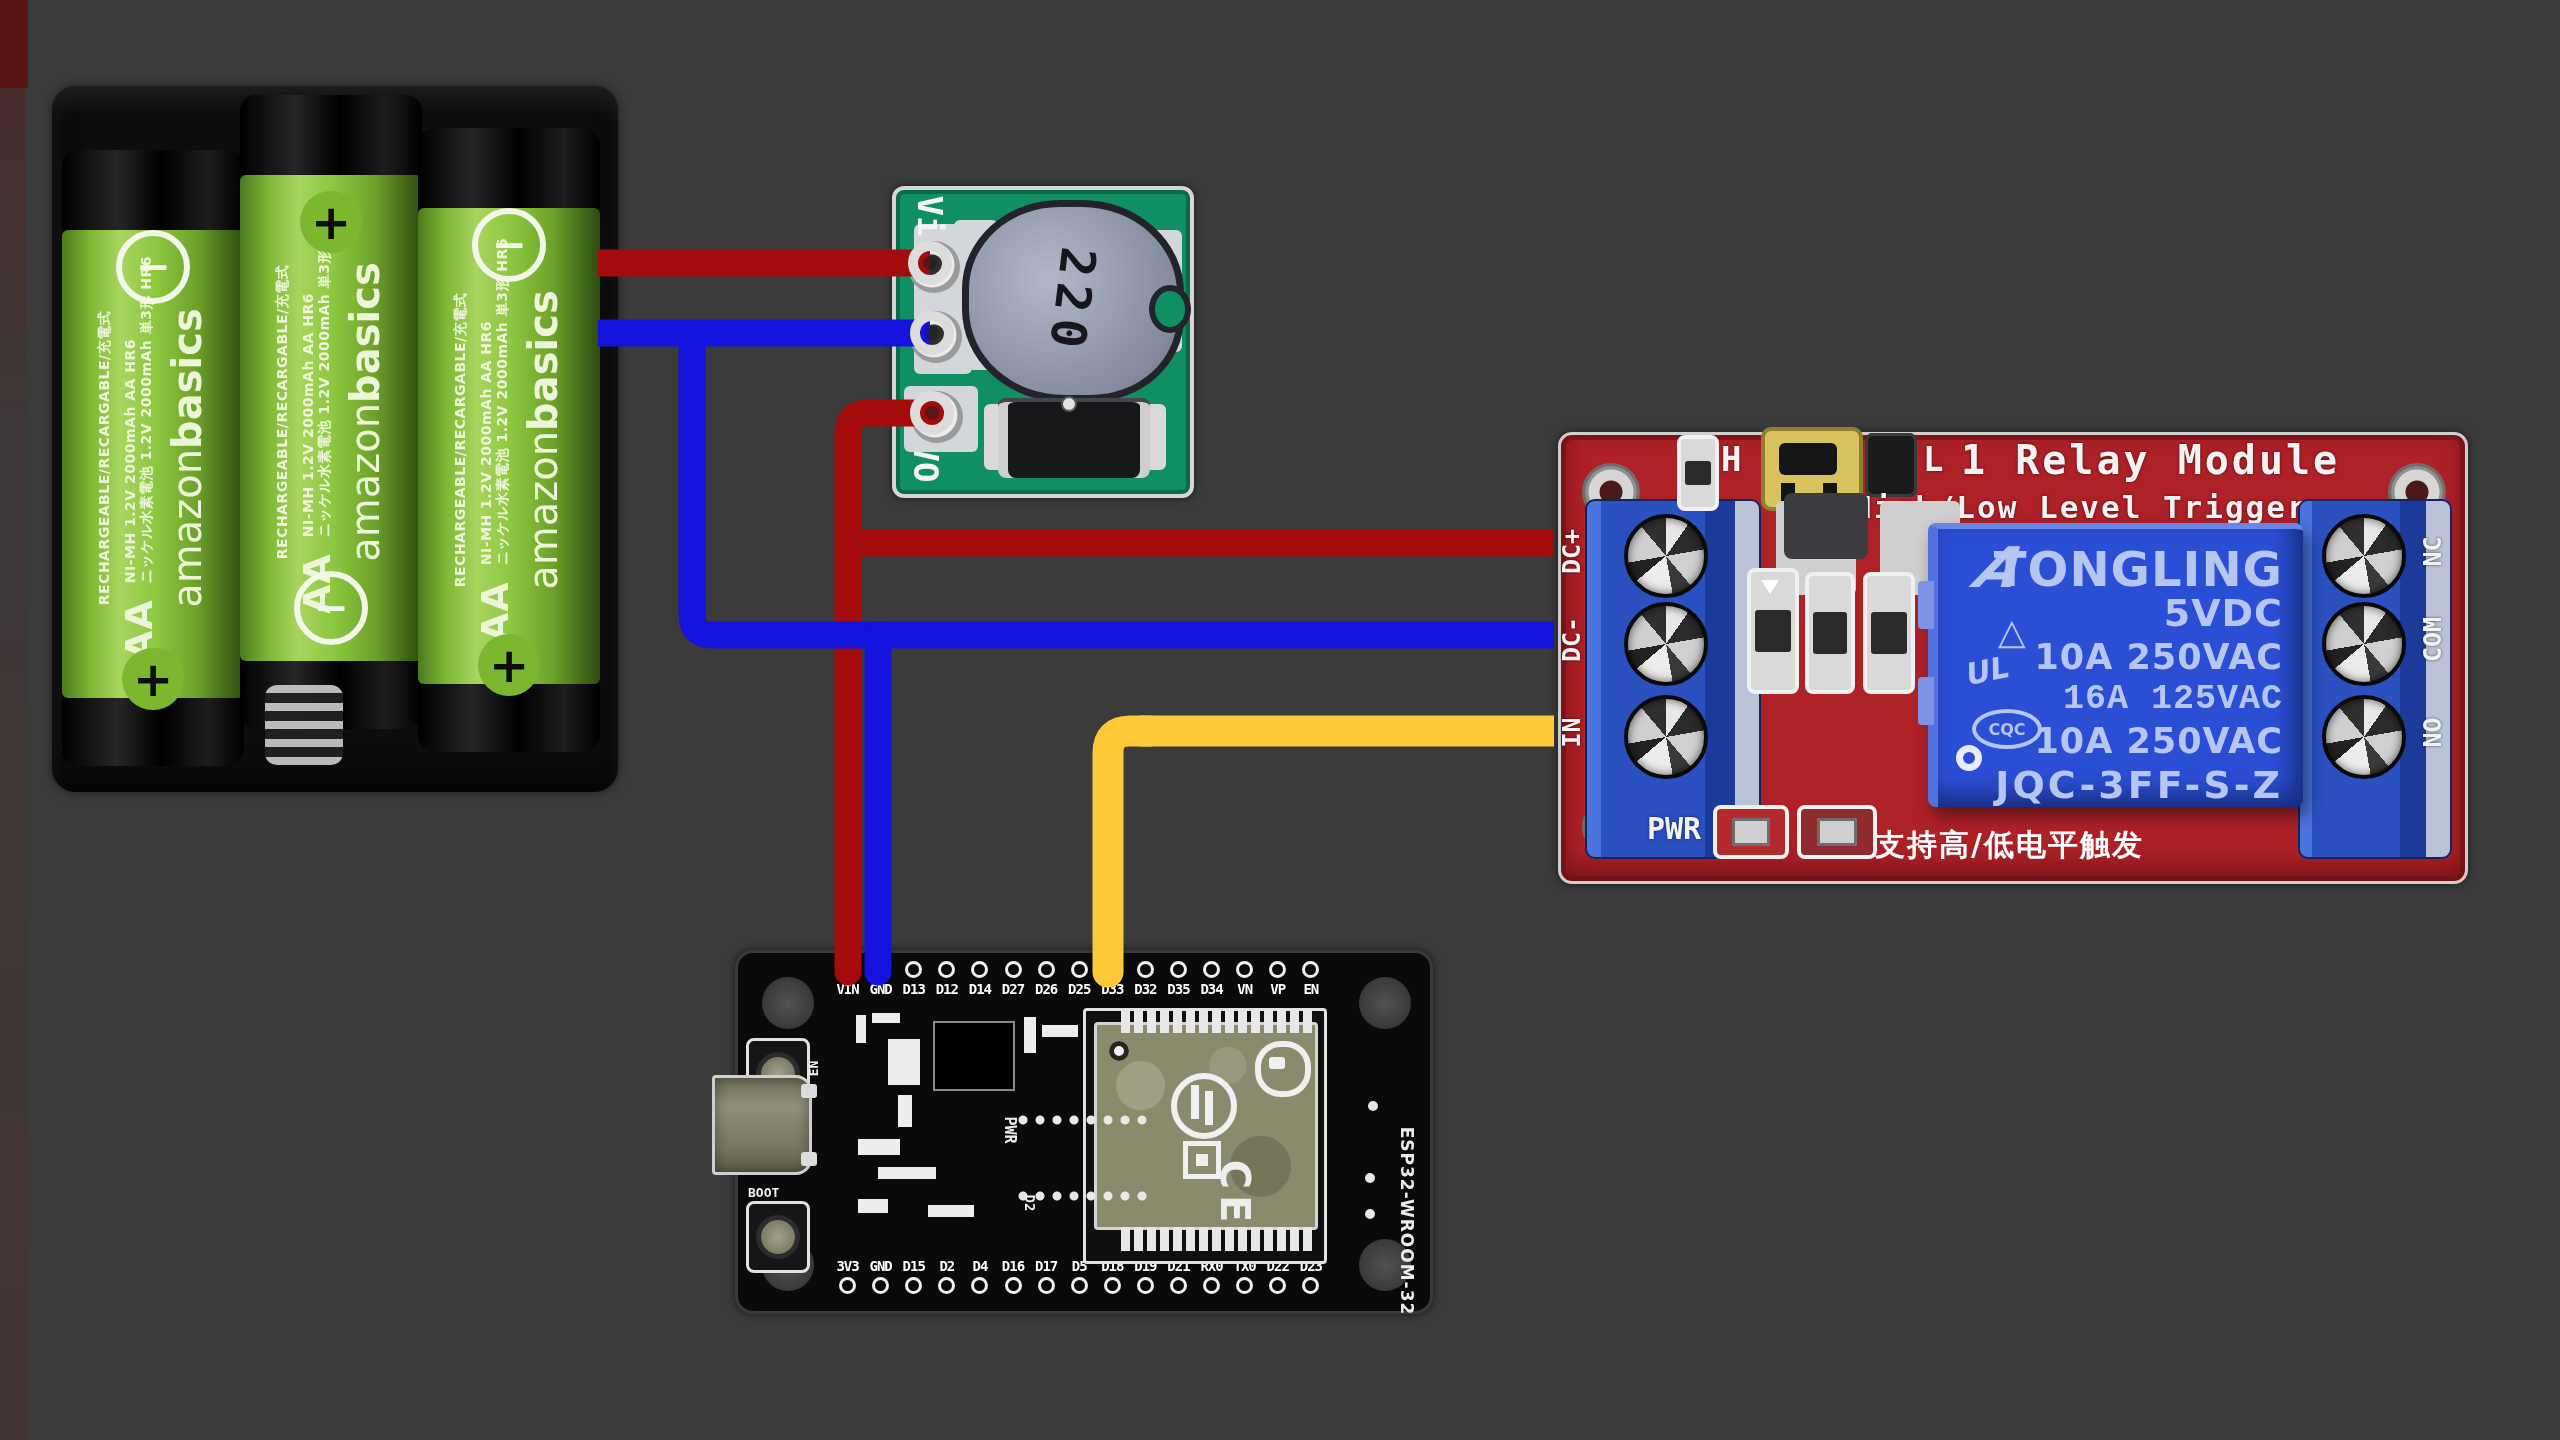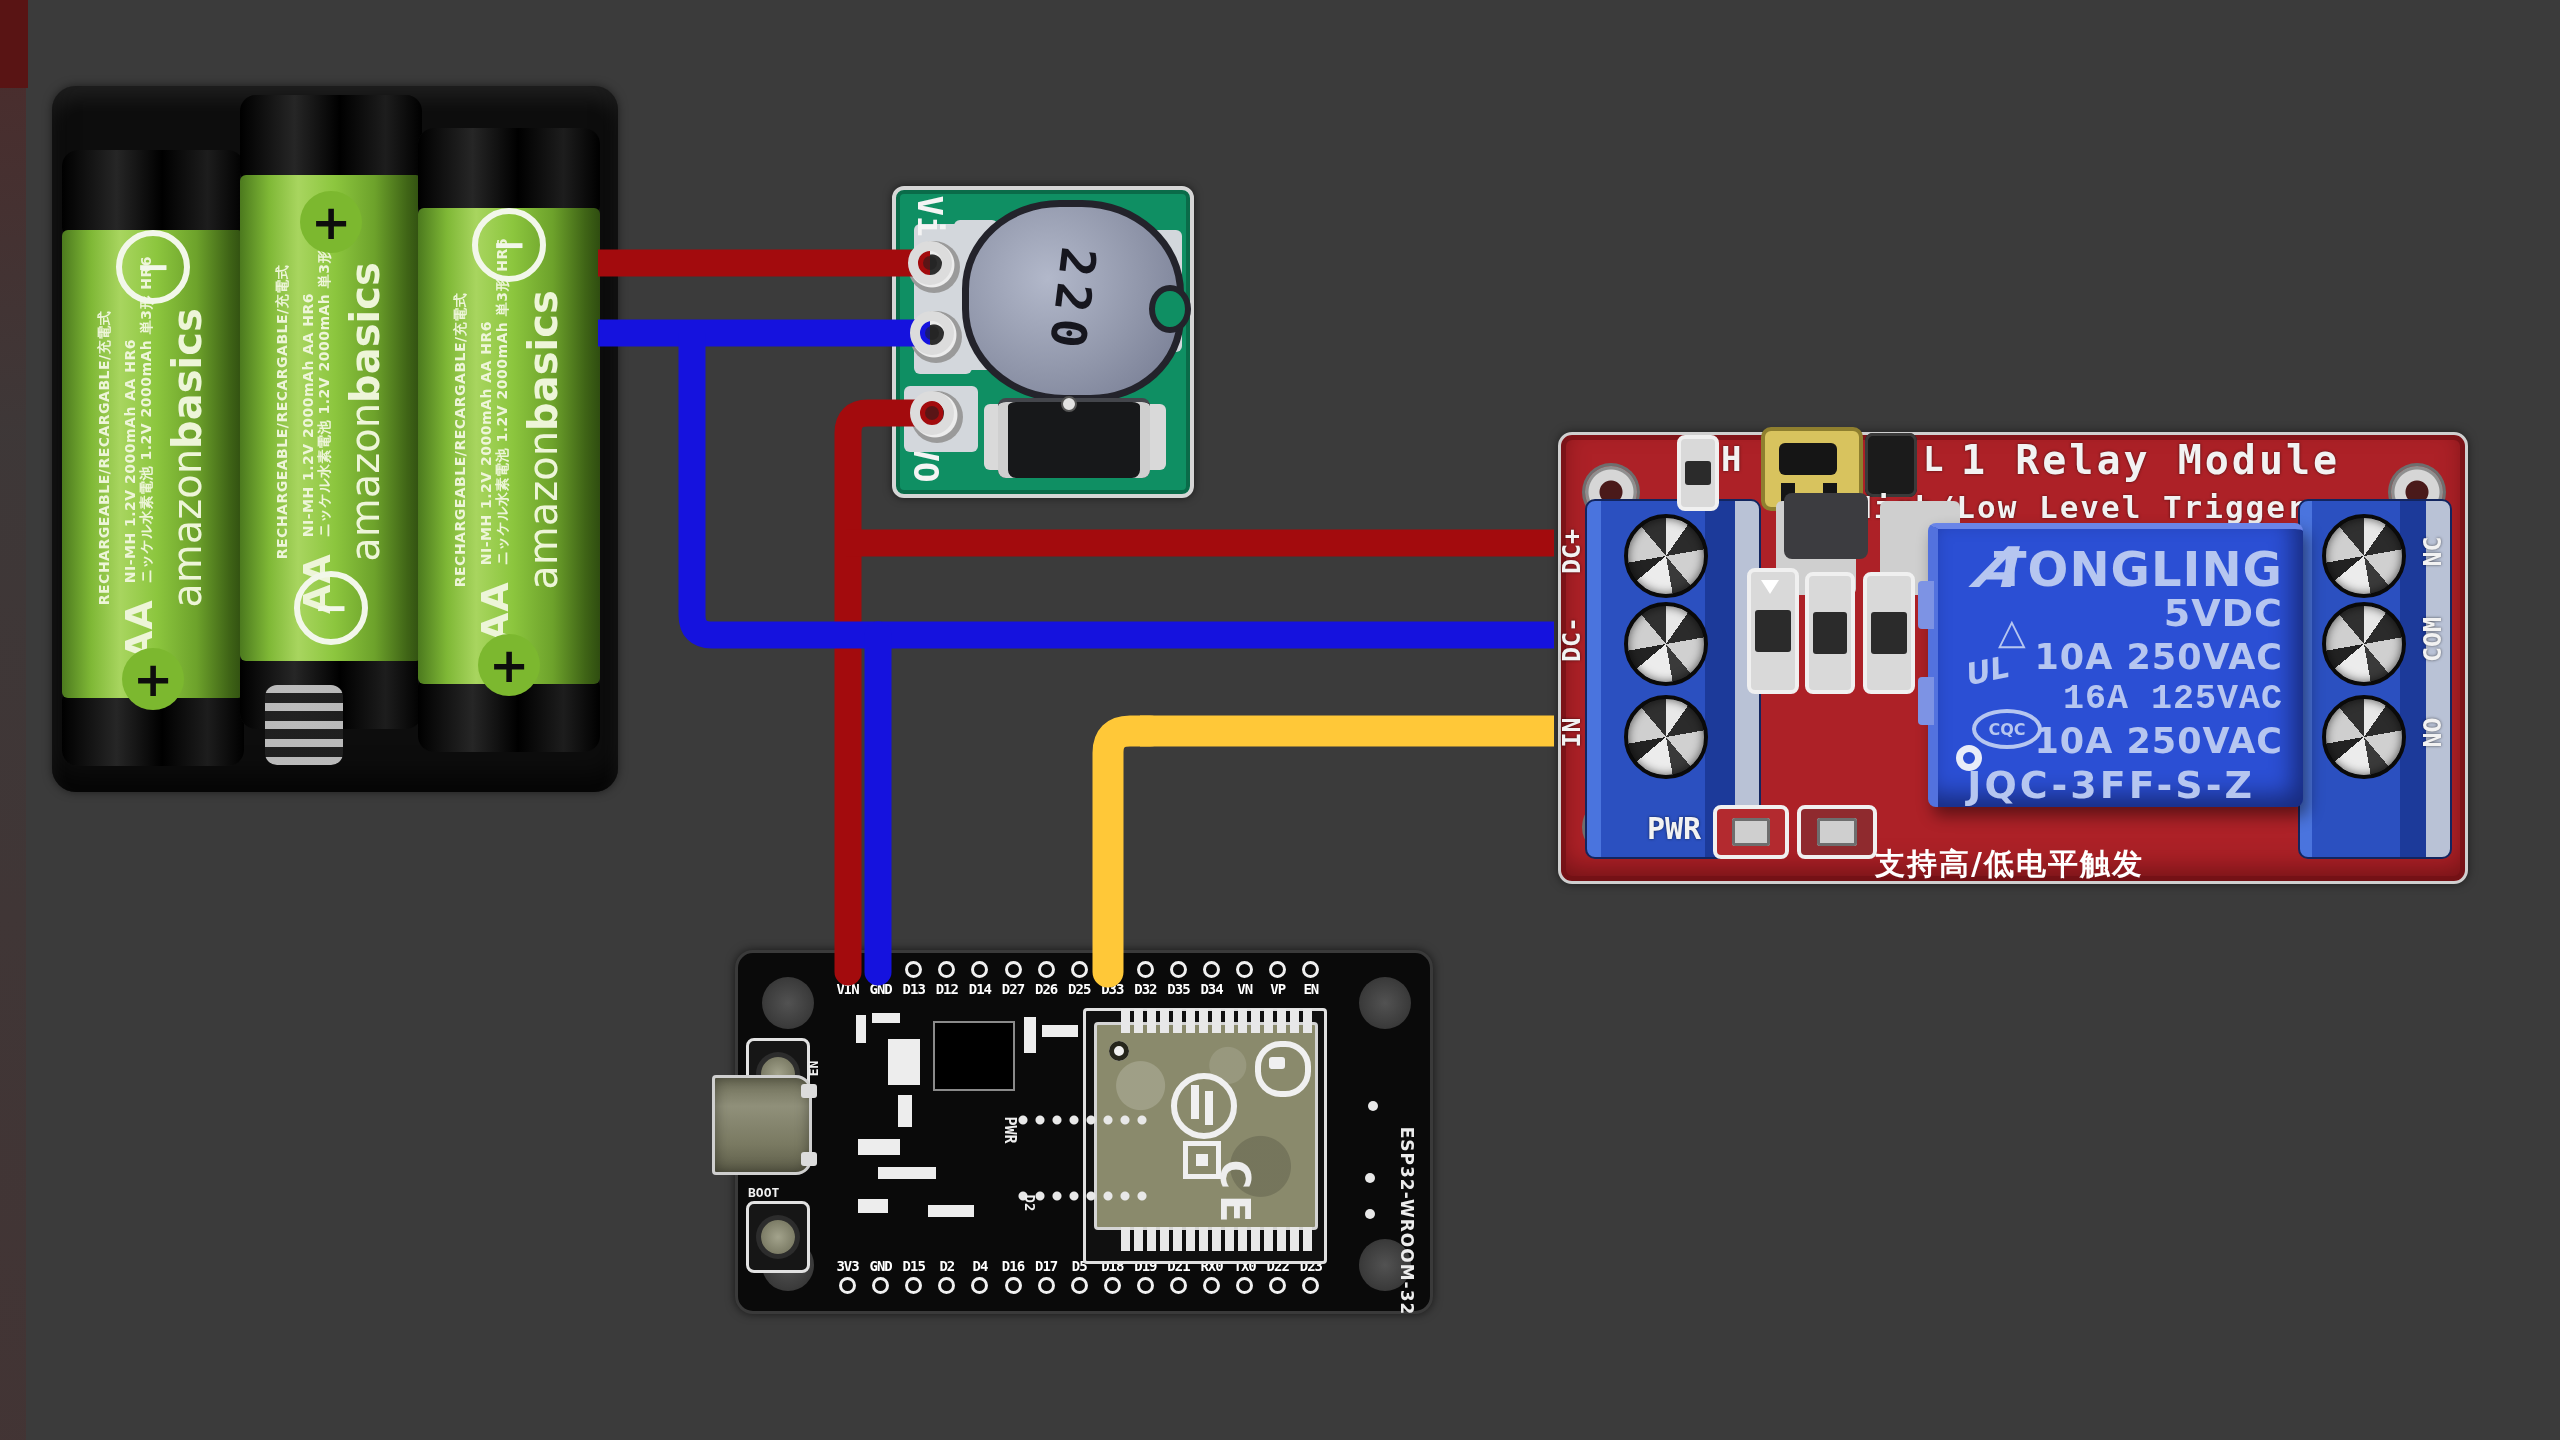--- a/index.html
+++ b/index.html
@@ -266,31 +266,31 @@
     <div class="cube-dot"></div>
     <div class="tl-logo">A</div>
     <div class="tl-tri">△</div>
     <div class="ul-mark">UL</div>
     <div class="cqc-mark">CQC</div>
     <div class="rl" style="top:12px;font-size:48px;">TONGLING</div>
     <div class="rl" style="top:62px;font-size:38px;">5VDC</div>
     <div class="rl" style="top:108px;font-size:35px;">10A 250VAC</div>
     <div class="rl" style="top:150px;font-size:35px;font-family:Liberation Mono, monospace;">16A 125VAC</div>
     <div class="rl" style="top:192px;font-size:35px;">10A 250VAC</div>
-    <div class="rl" style="top:234px;right:48px;font-size:38px;letter-spacing:3px;">JQC-3FF-S-Z</div>
+    <div class="rl" style="top:234px;right:20px;font-size:38px;letter-spacing:3px;">JQC-3FF-S-Z</div>
   </div>
 
   <div class="relay-txt" style="position:absolute;left:86px;top:376px;font-size:30px;">PWR</div>
   <div class="led-box" style="left:152px;top:370px;width:68px;height:46px;">
       <div class="chip"></div>
     </div>
   <div class="led-box" style="left:236px;top:370px;width:72px;height:46px;background:#8f2a2e;">
       <div class="chip"></div>
     </div>
-  <div class="cn" style="left:314px;top:390px;font-size:30px;margin-top:19px;">支持高/低电平触发</div>
+  <div class="cn" style="left:314px;top:390px;font-size:30px;">支持高/低电平触发</div>
 </div>
 
 <div class="abs" id="esp32">
   <div class="esp-hole" style="left:24px;top:24px;"></div>
   <div class="esp-hole" style="left:621px;top:24px;"></div>
   <div class="esp-hole" style="left:24px;top:286px;"></div>
   <div class="esp-hole" style="left:621px;top:286px;"></div>
 
   <div class="pin-row top" style="top:8px;">
 

